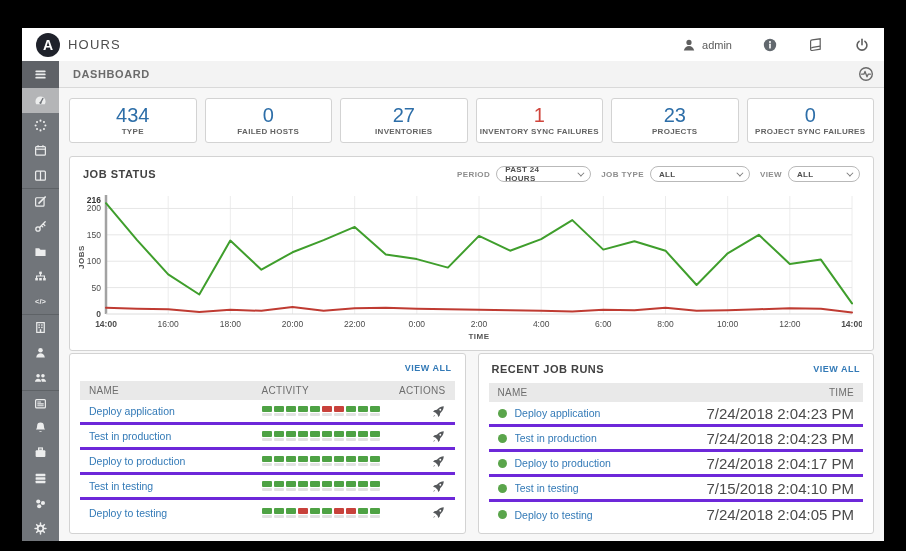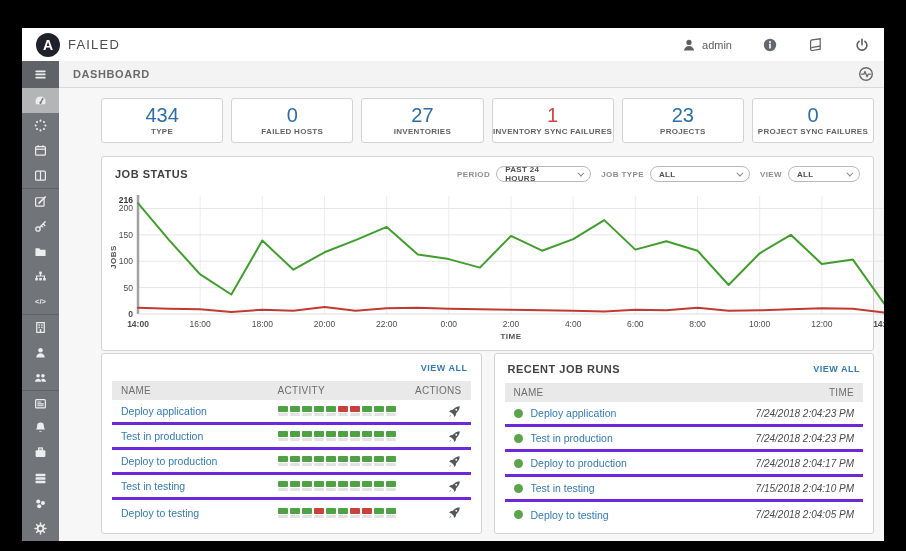--- a/index.html
+++ b/index.html
@@ -20,21 +20,21 @@
   .sb-menu { height:27px; background:#5f6267; display:flex; align-items:center; justify-content:center; cursor:pointer; }
   .sb-item { height:25.5px; display:flex; align-items:center; justify-content:center; cursor:pointer; }
   .sb-item.active { background:#b4b5b7; }
   .sb-item.group { border-top:1px solid rgba(0,0,0,.16); }
 
   .content { flex:1; display:flex; flex-direction:column; background:#f7f7f7; min-width:0; }
   .breadcrumb-bar { height:27px; background:#f3f3f3; border-bottom:1px solid #d9d9d9; display:flex; align-items:center; padding:0 10px 0 14px; flex:0 0 auto; }
   .breadcrumb { font-size:11px; font-weight:bold; color:#6b6b6b; letter-spacing:.6px; cursor:pointer; }
   .activity-icon { margin-left:auto; width:16px; height:16px; cursor:pointer; }
 
-  .page { flex:1; padding:10px; overflow:hidden;margin-left:32px; }
+  .page { flex:1; padding:10px; overflow:hidden; }
 
   
   .stats-row { display:flex; gap:8px; margin-bottom:13px; }
   .stat-card { flex:1; background:#fff; border:1px solid #d3d3d3; border-radius:3px; height:45px; display:flex; flex-direction:column; align-items:center; justify-content:center; cursor:pointer; }
   .stat-value { font-size:20px; line-height:21px; color:#2d6ea8; }
   .stat-value.red { color:#d0453c; }
   .stat-label { font-size:8px; font-weight:bold; color:#636363; letter-spacing:.3px; margin-top:1px; }
 
   
   .panel { background:#fff; border:1px solid #d3d3d3; border-radius:3px; }
@@ -63,31 +63,31 @@
   .col-time { flex:0 0 auto; text-align:right; }
   .tbl-row { height:25px; display:flex; align-items:center; border-bottom:3px solid #6d28d9; padding:0 9px; }
   .tbl-row:last-child { border-bottom:none; }
   .row-link { font-size:10.5px; color:#337ab7; cursor:pointer; white-space:nowrap; overflow:hidden; text-overflow:ellipsis; }
   .spark { display:flex; gap:2px; }
   .spark .blk { width:10px; display:flex; flex-direction:column; gap:1px; cursor:pointer; }
   .spark .top { height:6px; border-radius:1px; }
   .spark .bot { height:3px; background:#e2e2e2; border-radius:1px; }
   .rocket-btn { margin-left:auto; width:15px; height:15px; cursor:pointer; }
   .status-dot { width:9px; height:9px; border-radius:50%; background:#5aa54b; margin-right:8px; flex:0 0 auto; }
-  .run-time { font-size:10px; color:#4a4a4a; white-space:nowrap;font-style:italic; }
+  .run-time { font-size:15px; color:#4a4a4a; white-space:nowrap; }
   .run-name { display:flex; align-items:center; flex:1; min-width:0; }
 </style>
 </head>
 <body>
 
 <div class="window">
 
   <div class="topbar">
     <div class="logo-circle">A</div>
-    <div class="brand">FAILED</div>
+    <div class="brand">HOURS</div>
     <div class="topbar-right">
       <div class="tb-user">
         <svg class="tb-icon" viewBox="0 0 16 16">
             <circle cx="8" cy="5.4" r="2.6" fill="#5f5f5f"></circle>
             <path d="M2.8 13.6c.6-3.1 2.7-4.7 5.2-4.7s4.6 1.6 5.2 4.7z" fill="#5f5f5f"></path>
           </svg>
         <span>admin</span>
       </div>
       <svg class="tb-icon" viewBox="0 0 16 16">
           <circle cx="8" cy="8" r="6.2" fill="#62686e"></circle>

